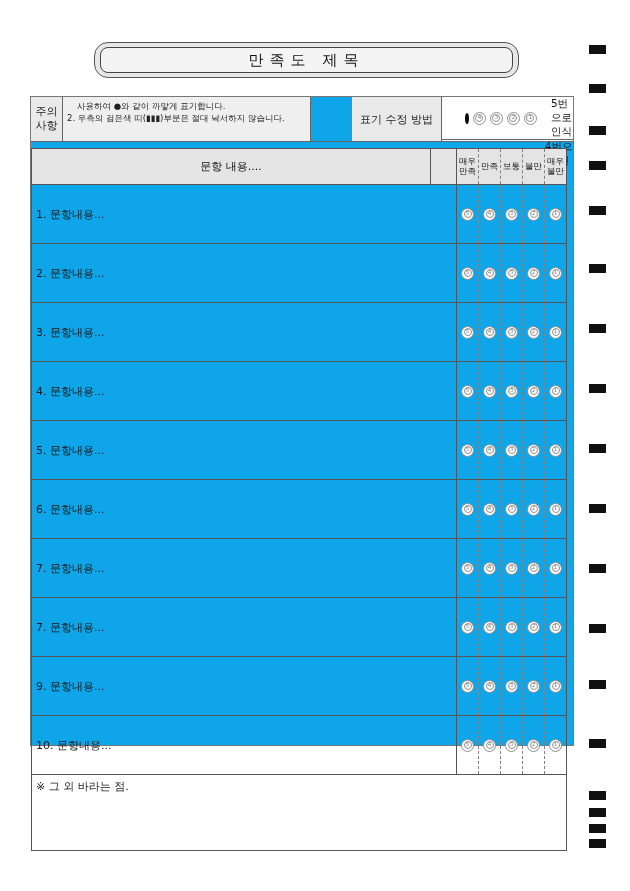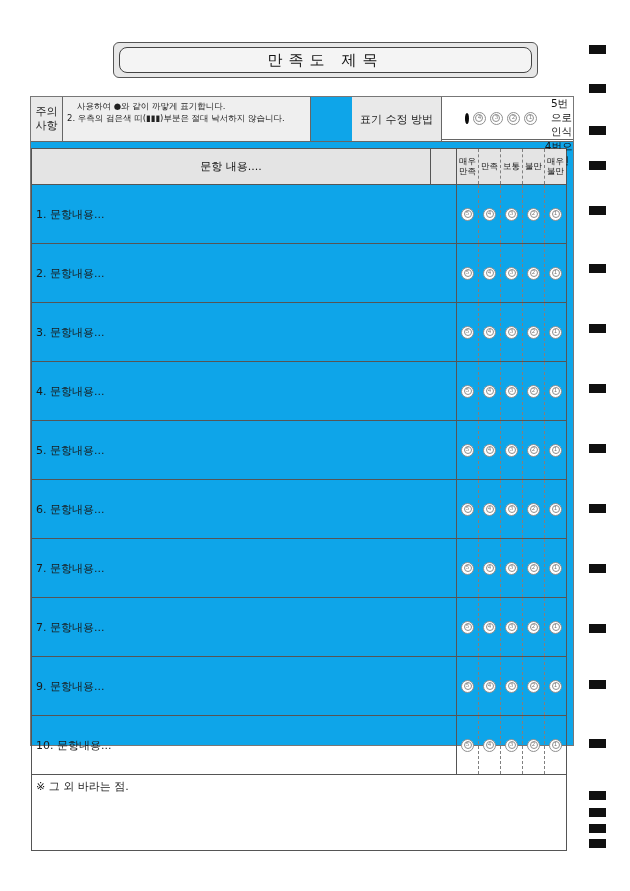--- a/index.html
+++ b/index.html
@@ -1,21 +1,21 @@
 <!DOCTYPE html>
 <html><head>
 <meta charset="utf-8">
 <style>
   html,body{margin:0;padding:0;background:#fff;}
   .page{position:relative;width:630px;height:891px;background:#ffffff;
         font-family:"DejaVu Sans","Liberation Sans",sans-serif;color:#1a1a1a;overflow:hidden;}
 
   
-  .title-box{position:absolute;left:113px;top:42px;width:425px;height:36px;box-sizing:border-box;
-             background:#e7e7e7;border:1px solid #555;border-radius:6px;padding:4px 5px;}
+  .title-box{position:absolute;left:94px;top:42px;width:425px;height:36px;box-sizing:border-box;
+             background:#e7e7e7;border:1px solid #555;border-radius:14px;padding:4px 5px;}
   .title-inner{height:100%;box-sizing:border-box;background:#f4f4f4;border:1.5px solid #444;
                border-radius:8px;display:flex;align-items:center;justify-content:center;}
   .title-text{font-size:15px;letter-spacing:6px;color:#111;}
 
   
   .form-frame{position:absolute;left:30px;top:96px;width:544px;height:650px;box-sizing:border-box;
               border:1px solid #777;background:#0ea5e9;}
 
   
   .notice-row{display:flex;height:45px;box-sizing:border-box;border-bottom:1px solid #666;}

